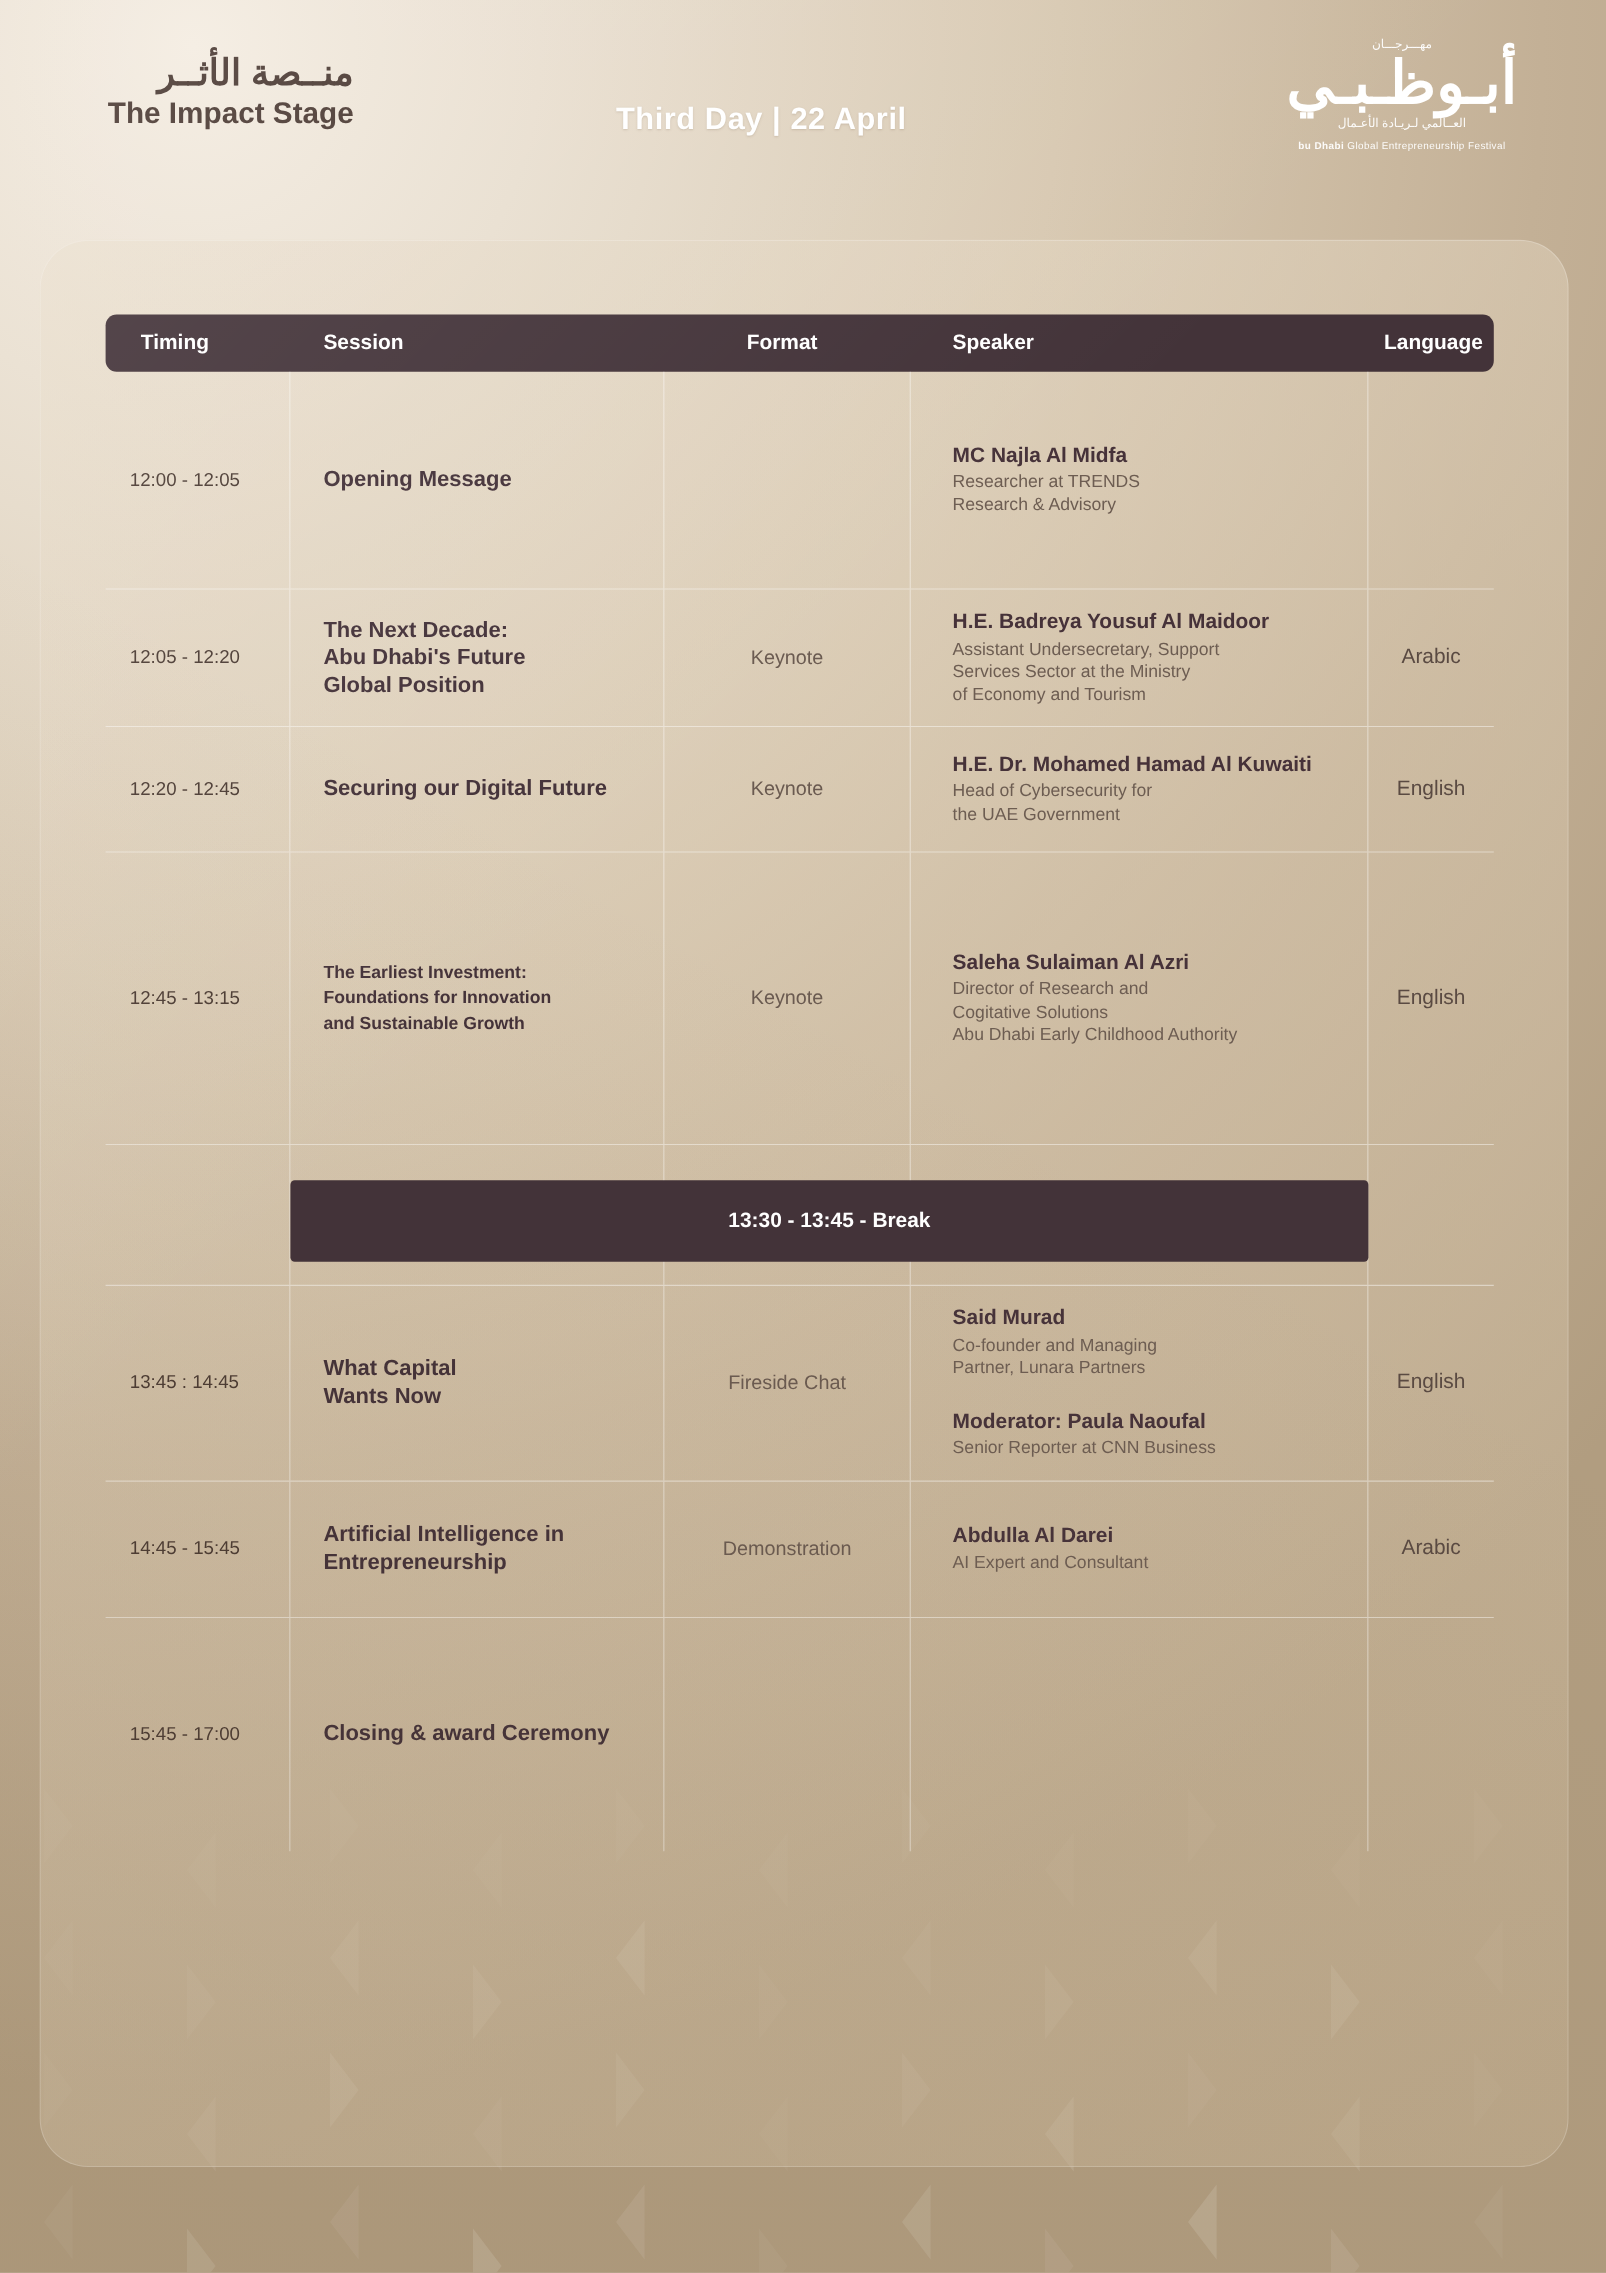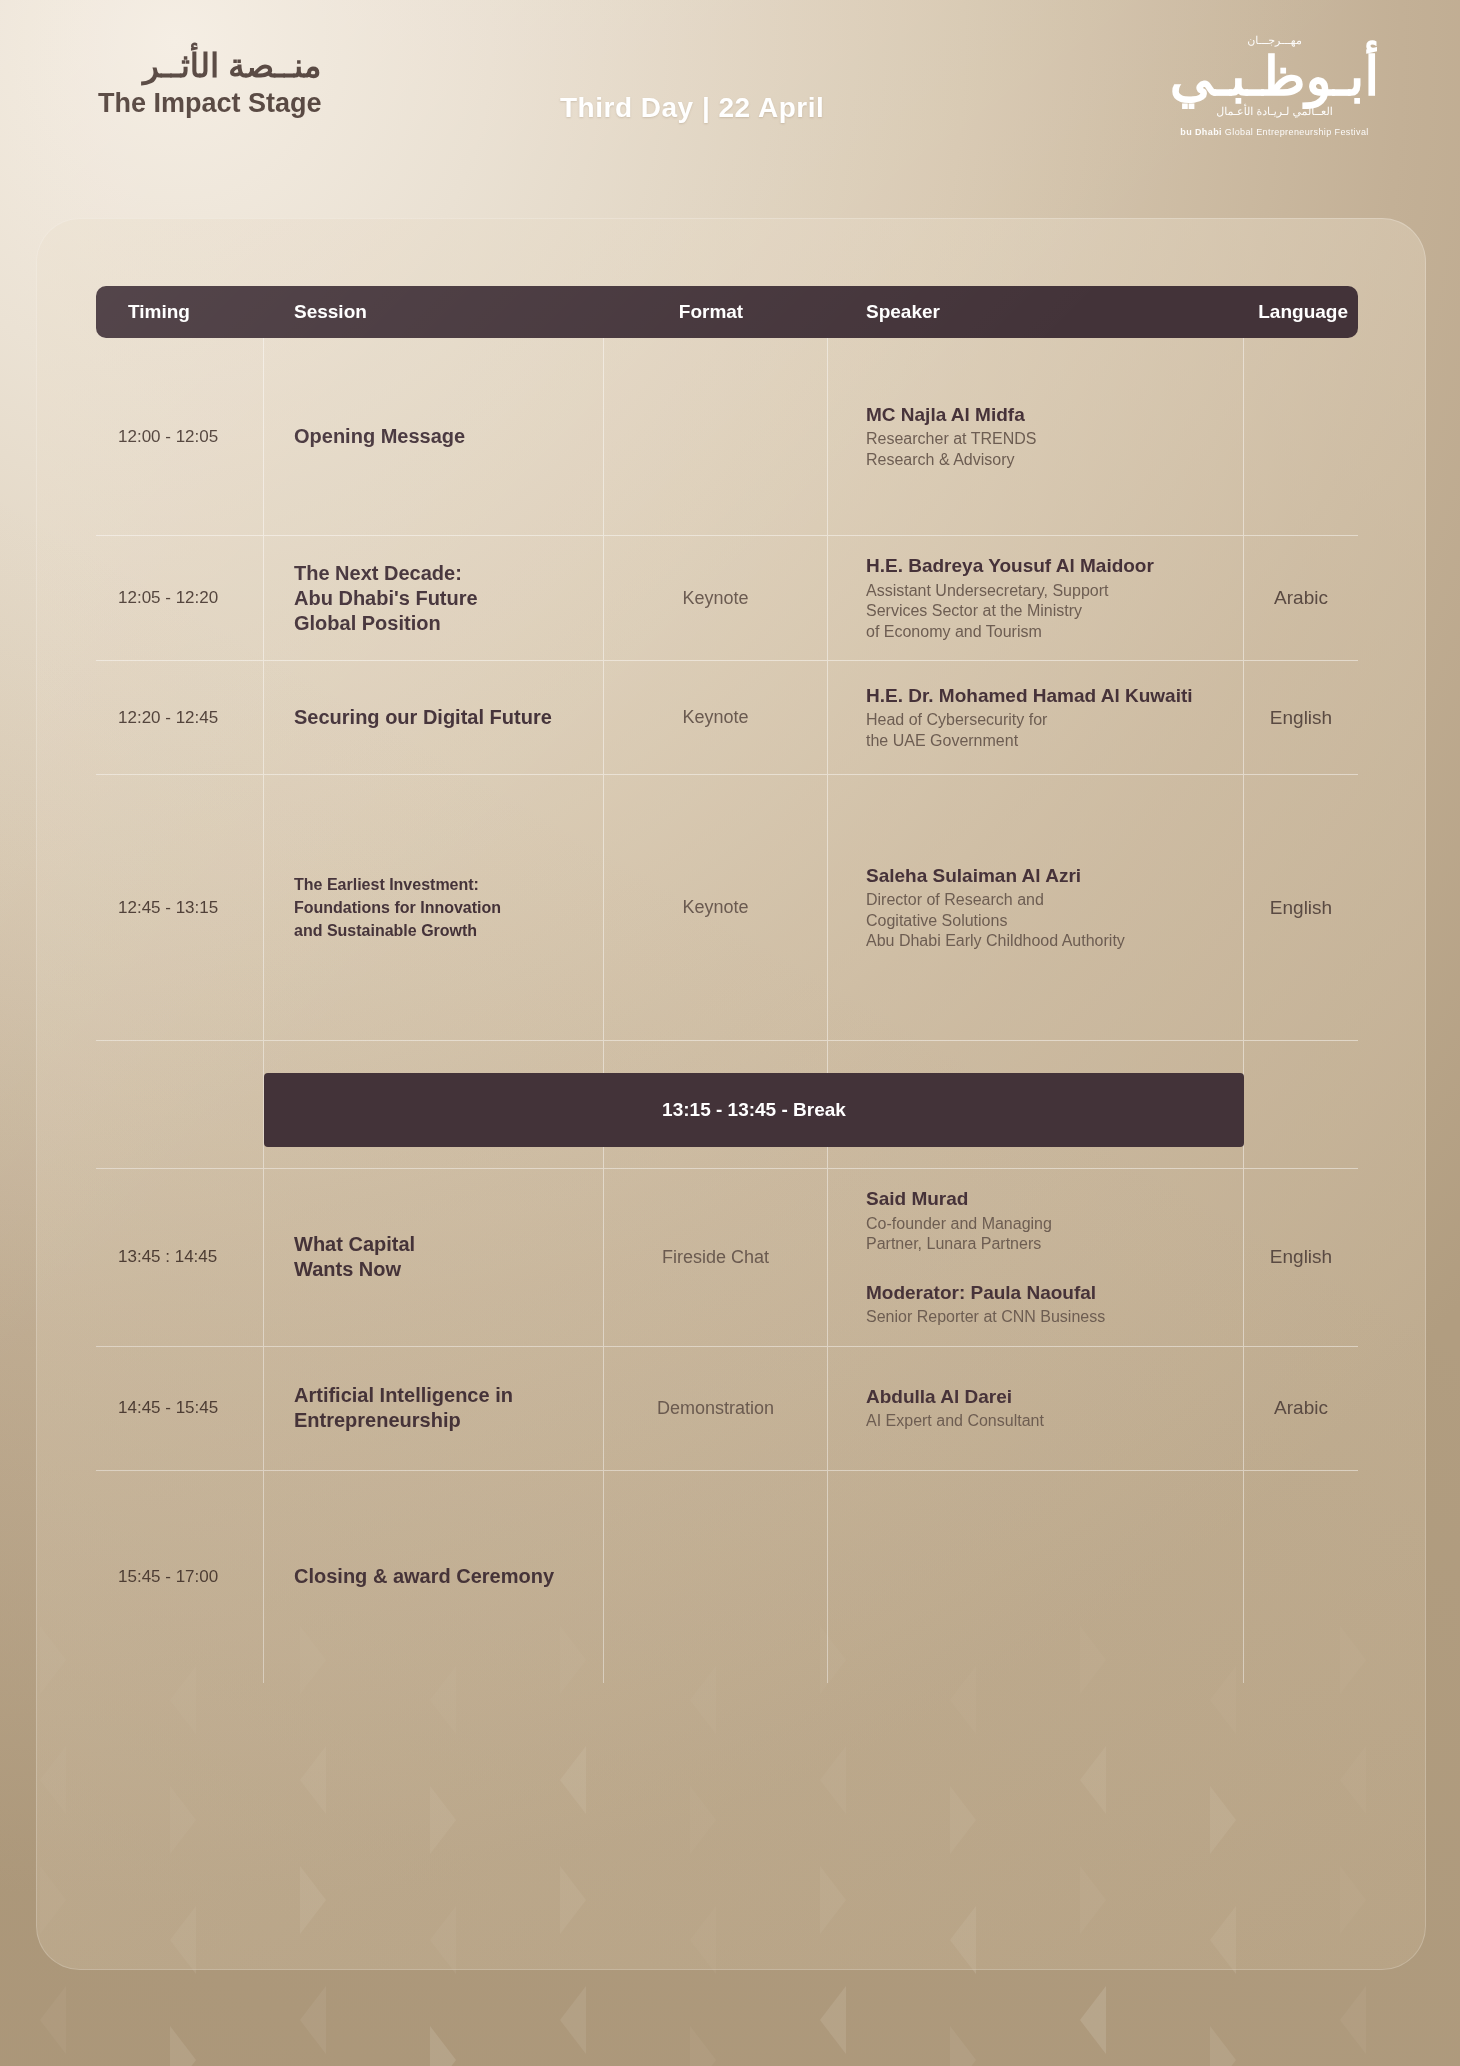--- a/index.html
+++ b/index.html
@@ -406,21 +406,21 @@
               <div class="sp-block">
                 <div class="sp-name">Said Murad</div>
                 <div class="sp-role">Co-founder and Managing<br>Partner, Lunara Partners</div>
               </div>
               <div class="sp-block">
                 <div class="sp-name">Moderator: Paula Naoufal</div>
                 <div class="sp-role">Senior Reporter at CNN Business</div>
               </div>
             </div>
             <div class="c col-lang">English</div>
-            <div class="break-bar">13:15 - 13:45 - Break</div>
+            <div class="break-bar">13:30 - 13:45 - Break</div>
           </div>
           <div class="row h-r6">
             <div class="c col-time">14:45 - 15:45</div>
             <div class="c col-sess">Artificial Intelligence in<br>Entrepreneurship</div>
             <div class="c col-format">Demonstration</div>
             <div class="c col-speak">
               <div class="sp-block">
                 <div class="sp-name">Abdulla Al Darei</div>
                 <div class="sp-role">AI Expert and Consultant</div>
               </div>

